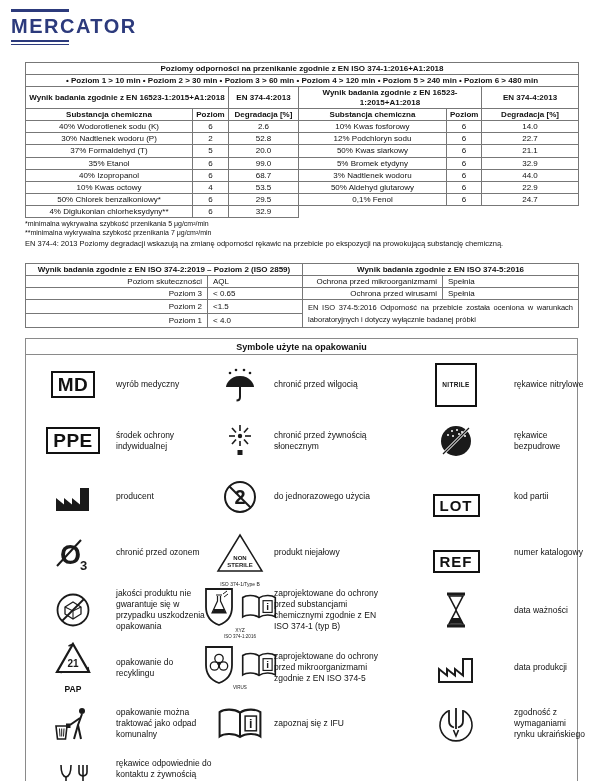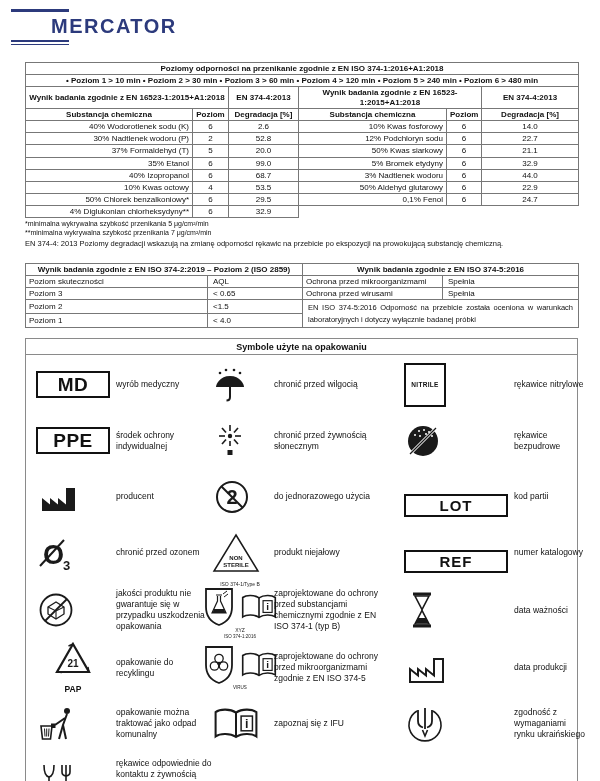--- a/index.html
+++ b/index.html
@@ -4,51 +4,51 @@
 <style>
   * { margin:0; padding:0; box-sizing:border-box; }
   html,body { background:#ffffff; }
   body { font-family:"Liberation Sans", sans-serif; color:#111; }
   .page { position:relative; width:600px; height:781px; background:#fff; overflow:hidden; }
 
   
   .logo { position:absolute; left:11px; top:9px; }
   .logo-bar { background:#2c3a7c; width:58px; }
   .logo-bar.top { height:3px; margin-bottom:4px; }
-  .logo-text { color:#2c3a7c; font-weight:bold; font-size:20px; letter-spacing:1.5px; line-height:1;margin-left:40px; }
+  .logo-text { color:#2c3a7c; font-weight:bold; font-size:20px; letter-spacing:1.5px; line-height:1; }
   .logo-bar.b1 { height:2px; margin-top:4px; }
   .logo-bar.b2 { height:1px; margin-top:2px; }
 
   
   .content { position:absolute; left:25px; top:62px; width:553px; }
 
   table { border-collapse:collapse; width:553px; table-layout:fixed; }
   td { border:1px solid #777; font-size:8px; line-height:1.15; padding:1px 3px; vertical-align:middle; }
   td.hd { font-weight:bold; text-align:center; height:12px; }
   td.c { text-align:center; }
-  td.sub { text-align:right; }
+  td.sub { text-align:center; }
   .t1 td { height:10px; }
   td.ghost { border:none; background:transparent; }
 
   .footnotes { margin-top:2px; }
   .fn { font-size:7px; line-height:1.25; color:#111; }
   .note { font-size:7.5px; line-height:1.3; margin-top:1px; }
 
   .t2 { margin-top:14px; }
   .t2 td { height:10px; }
-  td.r { text-align:left; padding-right:5px; }
+  td.r { text-align:right; padding-right:5px; }
   td.l { text-align:left; padding-left:5px; }
   td.just { text-align:justify; vertical-align:top; font-size:7.5px; line-height:1.5; padding:2px 5px; }
 
   
   .symbols { margin-top:10px; border:1.5px solid #8a8a8a; width:553px; background:#fff; }
   .sym-title { font-weight:bold; font-size:9px; text-align:center; padding:3px 0 2px 0; border-bottom:1px solid #8a8a8a; }
   .sym-grid { display:grid; grid-template-columns:176px 192px 185px; grid-auto-rows:minmax(56px,auto); padding:2px 0 4px 10px; }
   .sym-cell { display:flex; align-items:center; }
-  .ico { display:flex; flex-direction:column; justify-content:center; }
+  .ico { display:flex; flex-direction:column; align-items:center; justify-content:center; }
   .sym-cell:nth-child(3n+1) .ico { width:74px; min-width:74px; }
   .sym-cell:nth-child(3n+2) .ico { width:56px; min-width:56px; }
   .sym-cell:nth-child(3n)   .ico { width:104px; min-width:104px; }
   .sym-label { font-size:8.5px; line-height:1.3; max-width:118px; padding-left:6px; }
   .sym-cell:nth-child(3n) .sym-label { max-width:158px; }
 
   .badge { border:2.5px solid #111; font-weight:bold; display:inline-flex; align-items:center; justify-content:center; color:#111; background:#fff; }
   .badge.lg { font-size:19px; padding:2px 5px; letter-spacing:0.5px; line-height:1; }
   .badge.md { font-size:15px; padding:2px 5px; letter-spacing:1px; line-height:1;margin-top:17px; }
   .badge.nit { border-width:2px; width:42px; height:44px; font-size:6.5px; letter-spacing:0.3px; }

